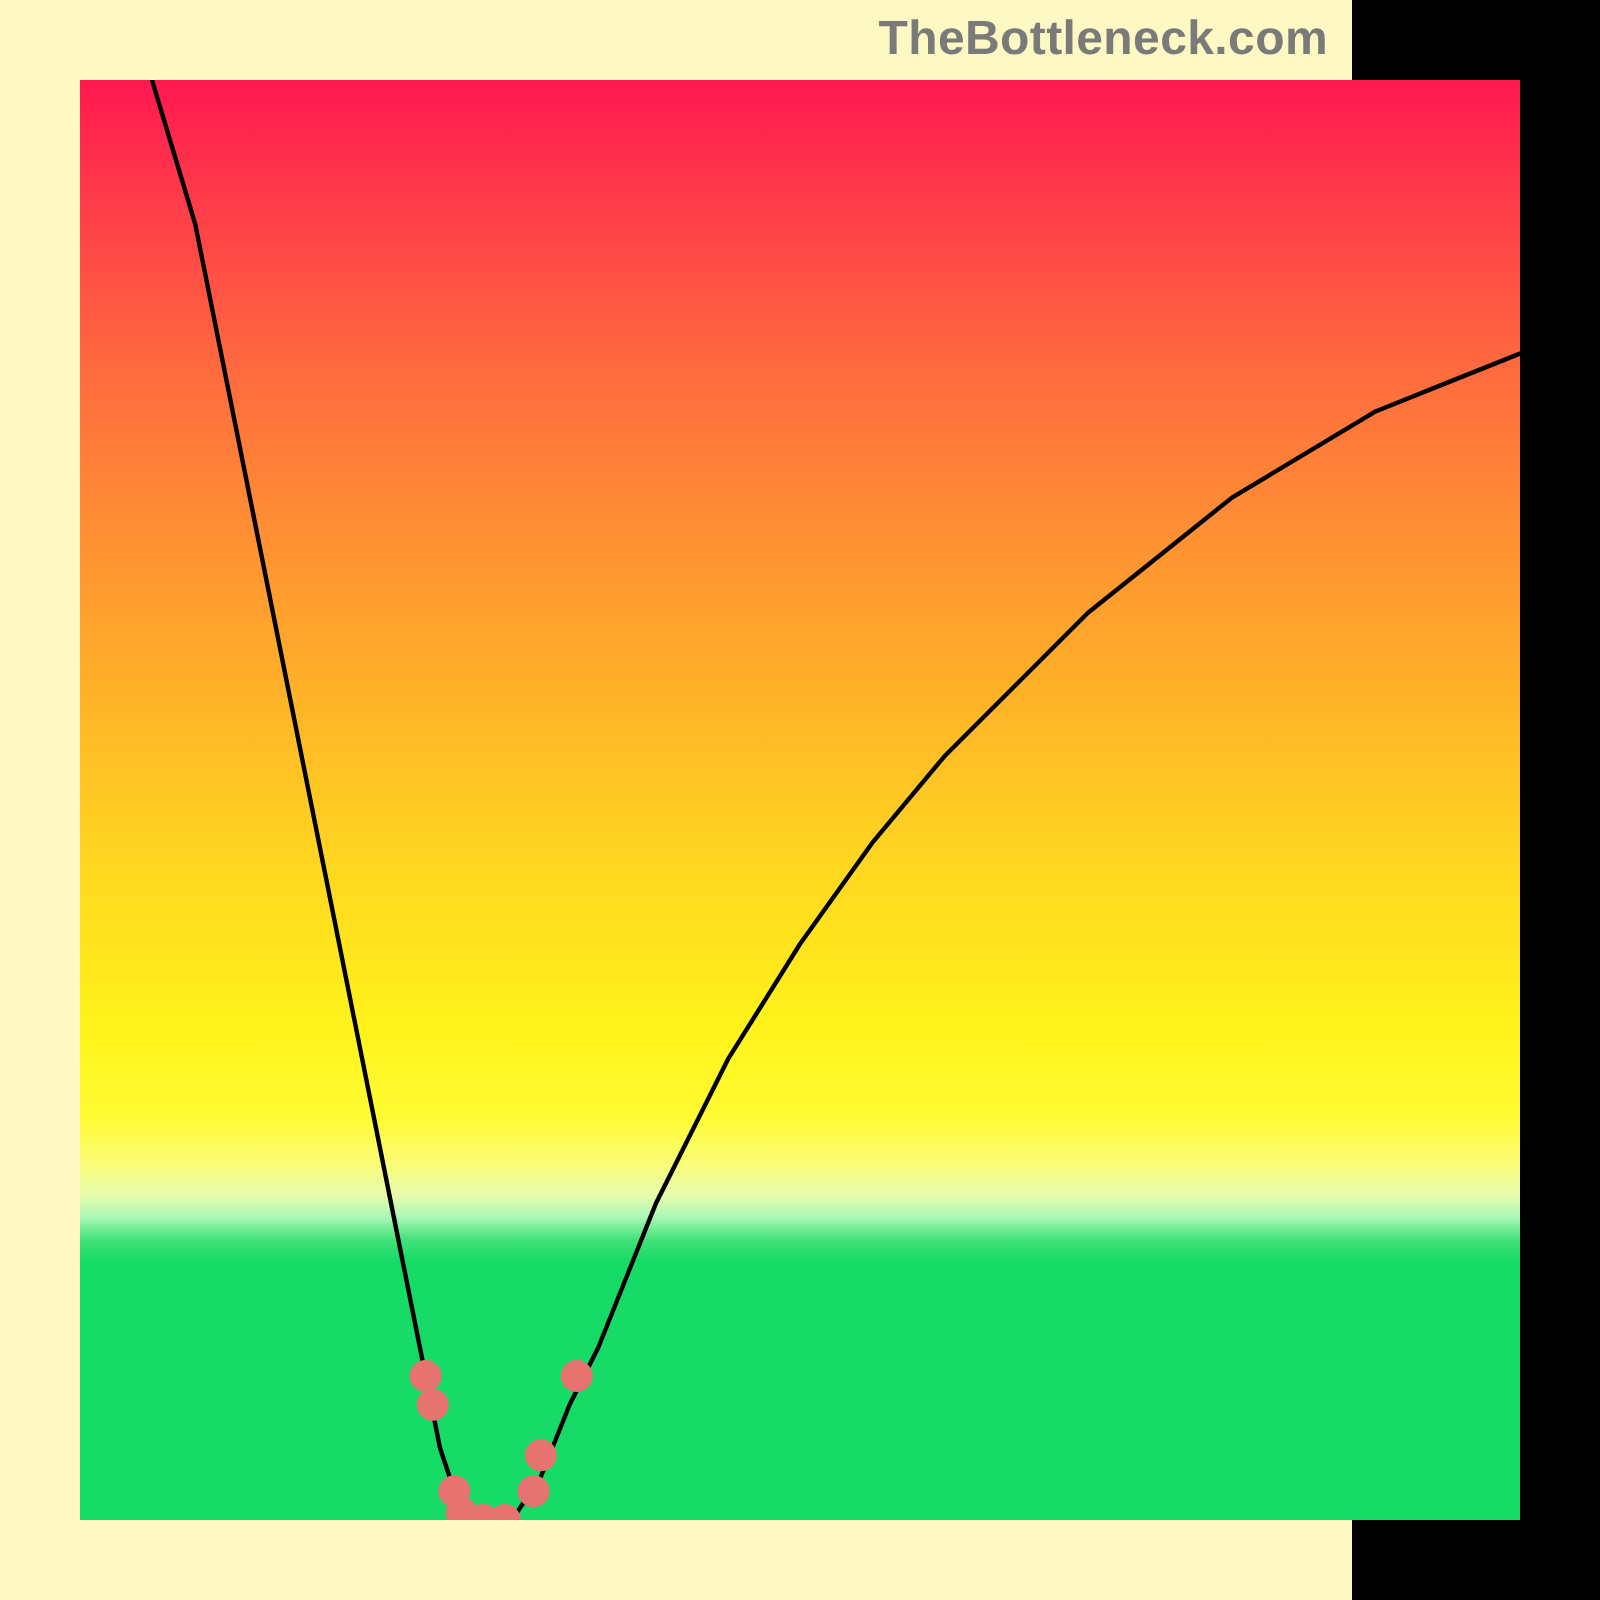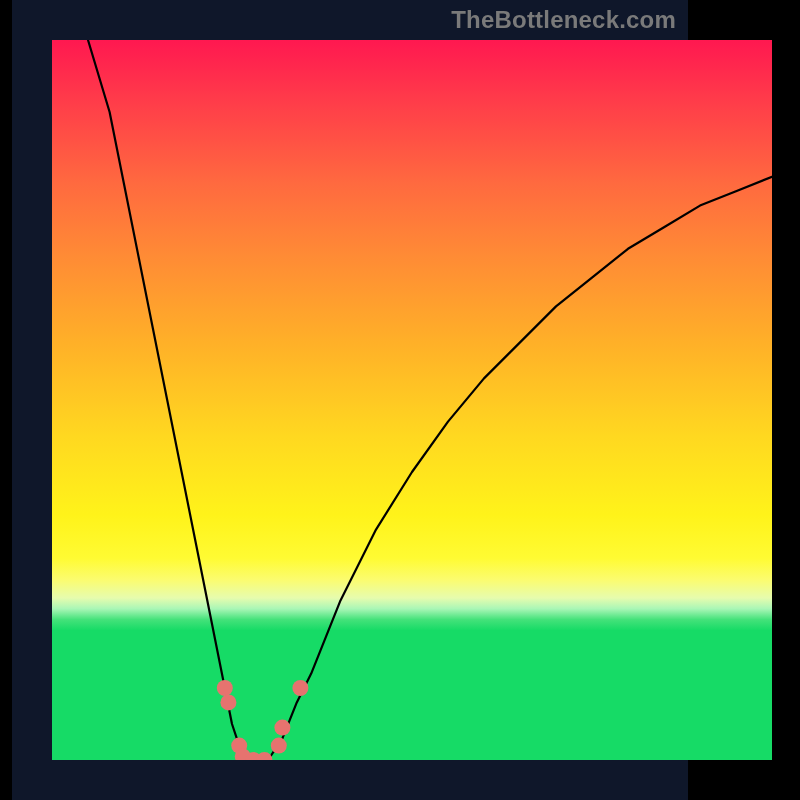--- a/index.html
+++ b/index.html
@@ -7,22 +7,21 @@
     padding: 0;
     width: 800px;
     height: 800px;
     overflow: hidden;
     background: #000;
   }
   .frame {
     position: relative;
     width: 676px;
     height: 800px;
-    background: #0f172a;
-    margin-left: 12px;
+    background: #fef9c3;
   }
   .plot-area {
     position: absolute;
     left: 40px;
     top: 40px;
     width: 720px;
     height: 720px;
     background: linear-gradient(to bottom,
       #ff1850 0%,
       #ff3a4a 8%,

